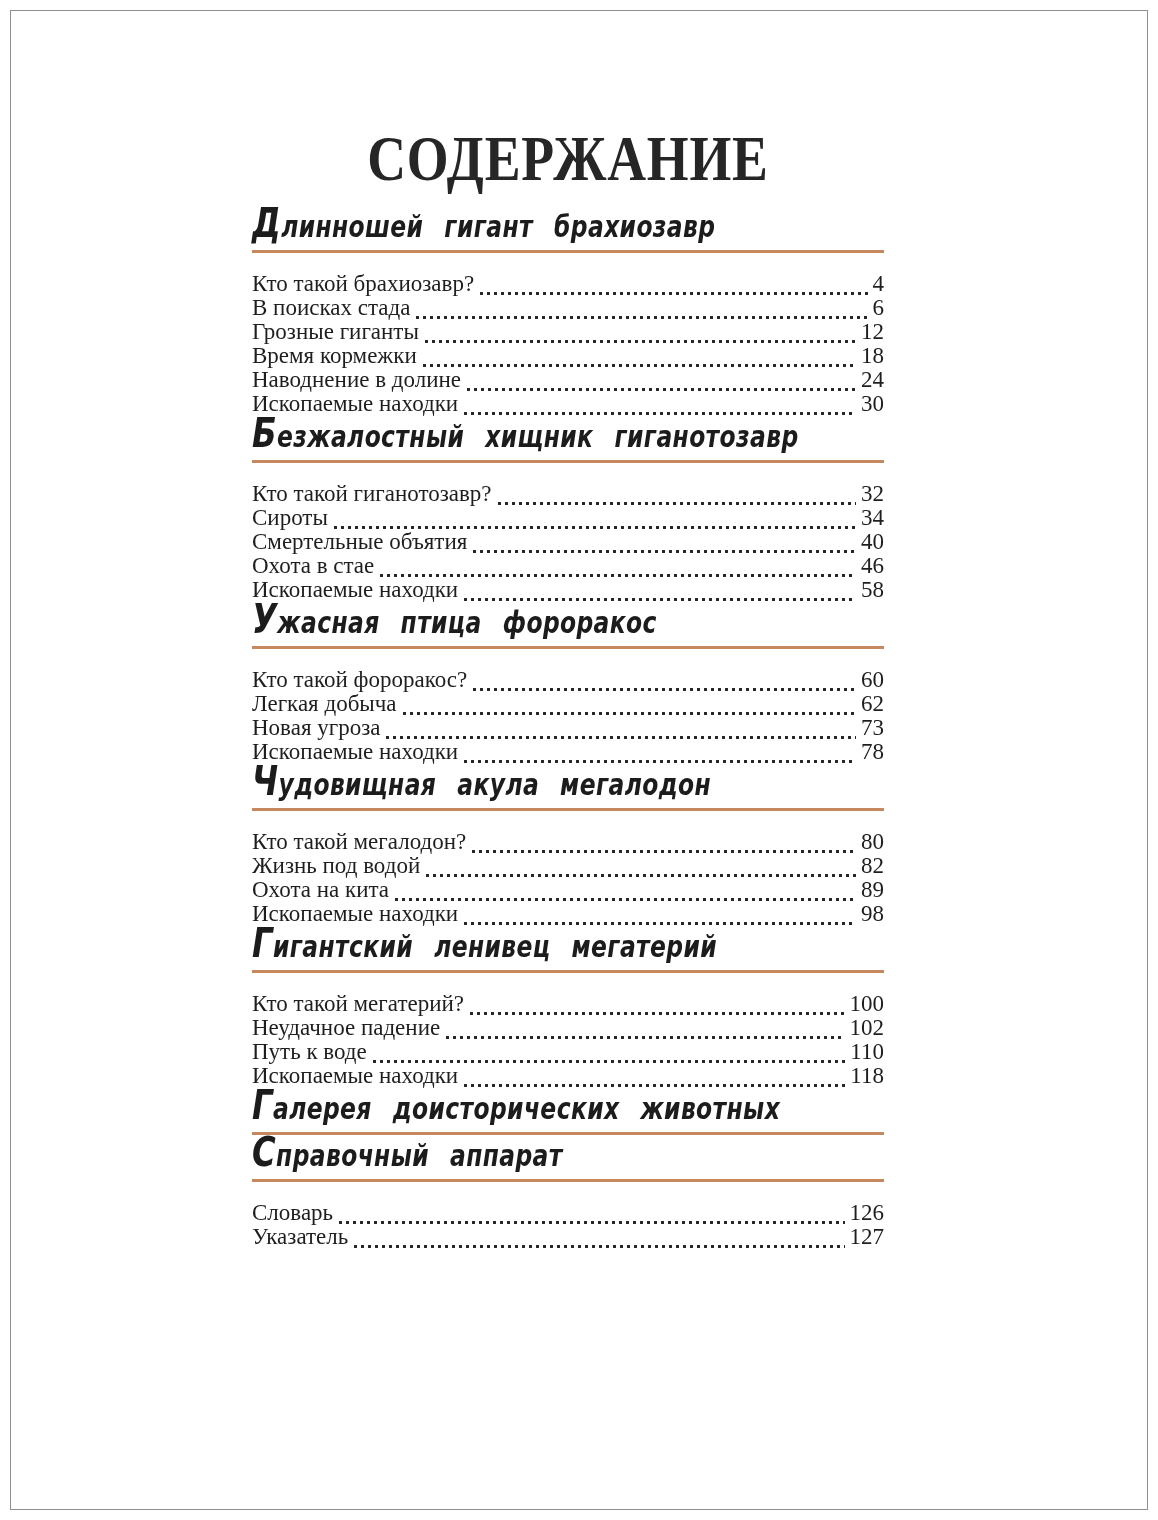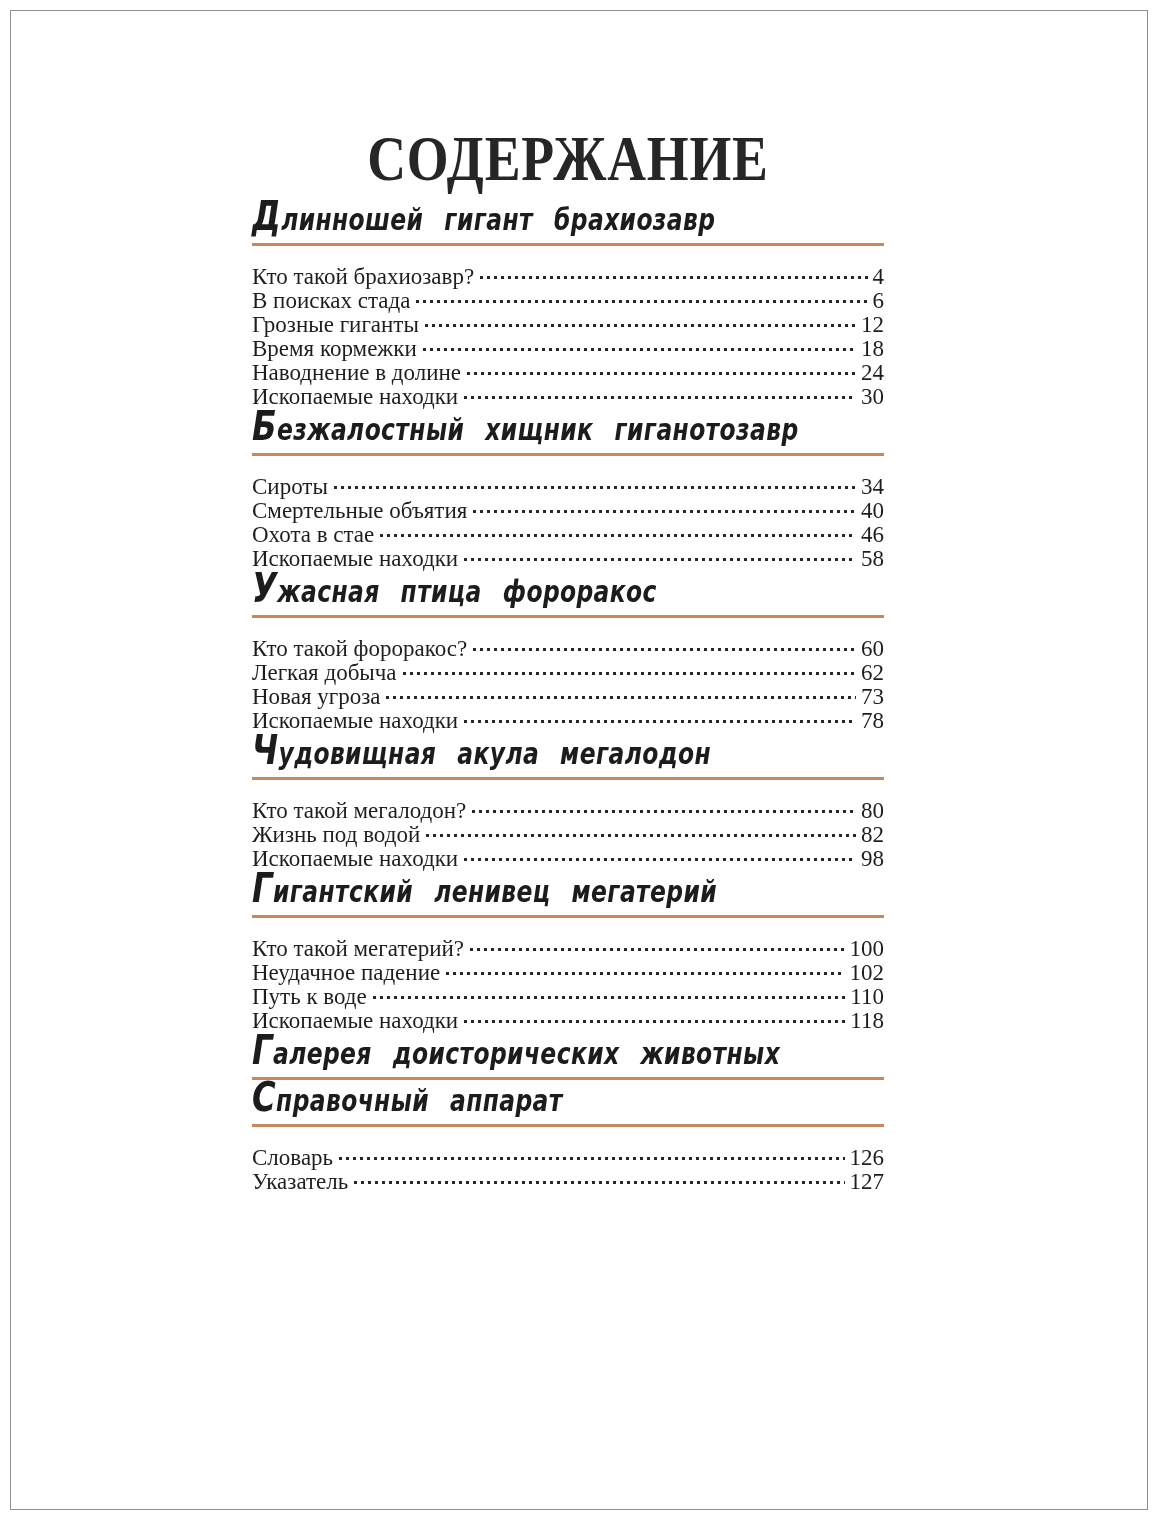--- a/index.html
+++ b/index.html
@@ -40,21 +40,21 @@
     letter-spacing: 1px;
     color: #262626;
     transform: scaleX(0.84);
     transform-origin: center;
     white-space: nowrap;
   }
   .toc-section {
     margin-top: 1px;
   }
   .toc-section:first-of-type {
-    margin-top: 8px;
+    margin-top: 15px;
   }
   h2.section-heading {
     margin: 0;
     font-family: "DejaVu Sans", sans-serif;
     font-style: italic;
     font-weight: bold;
     font-size: 30px;
     line-height: 34px;
     letter-spacing: 0.5px;
     word-spacing: 16px;
@@ -72,21 +72,21 @@
     margin-top: 6px;
     background: #c6895f;
   }
   ul.entries {
     list-style: none;
     margin: 19px 0 0 0;
     padding: 0;
   }
   li.toc-row {
     display: flex;
-    align-items: center;
+    align-items: flex-end;
     font-size: 23px;
     line-height: 24px;
     color: #1e1e1e;
   }
   .toc-label {
     white-space: nowrap;
   }
   .toc-leader {
     flex: 1 1 auto;
     height: 5px;
@@ -148,20 +148,25 @@
     <span class="toc-leader"></span>
     <span class="toc-page">30</span>
   </li>
 </ul>
   </section>
 
   <section class="toc-section">
     <h2 class="section-heading">Безжалостный хищник гиганотозавр</h2>
     <div class="heading-rule" style="background: rgb(198, 137, 95);"></div>
     <ul class="entries">
+  <li class="toc-row">
+    <span class="toc-label">Кто такой гиганотозавр?</span>
+    <span class="toc-leader"></span>
+    <span class="toc-page">32</span>
+  </li>
 
   <li class="toc-row">
     <span class="toc-label">Сироты</span>
     <span class="toc-leader"></span>
     <span class="toc-page">34</span>
   </li>
 
   <li class="toc-row">
     <span class="toc-label">Смертельные объятия</span>
     <span class="toc-leader"></span>
@@ -222,20 +227,25 @@
     <span class="toc-leader"></span>
     <span class="toc-page">80</span>
   </li>
 
   <li class="toc-row">
     <span class="toc-label">Жизнь под водой</span>
     <span class="toc-leader"></span>
     <span class="toc-page">82</span>
   </li>
 
+  <li class="toc-row">
+    <span class="toc-label">Охота на кита</span>
+    <span class="toc-leader"></span>
+    <span class="toc-page">89</span>
+  </li>
 
   <li class="toc-row">
     <span class="toc-label">Ископаемые находки</span>
     <span class="toc-leader"></span>
     <span class="toc-page">98</span>
   </li>
 </ul>
   </section>
 
   <section class="toc-section">

